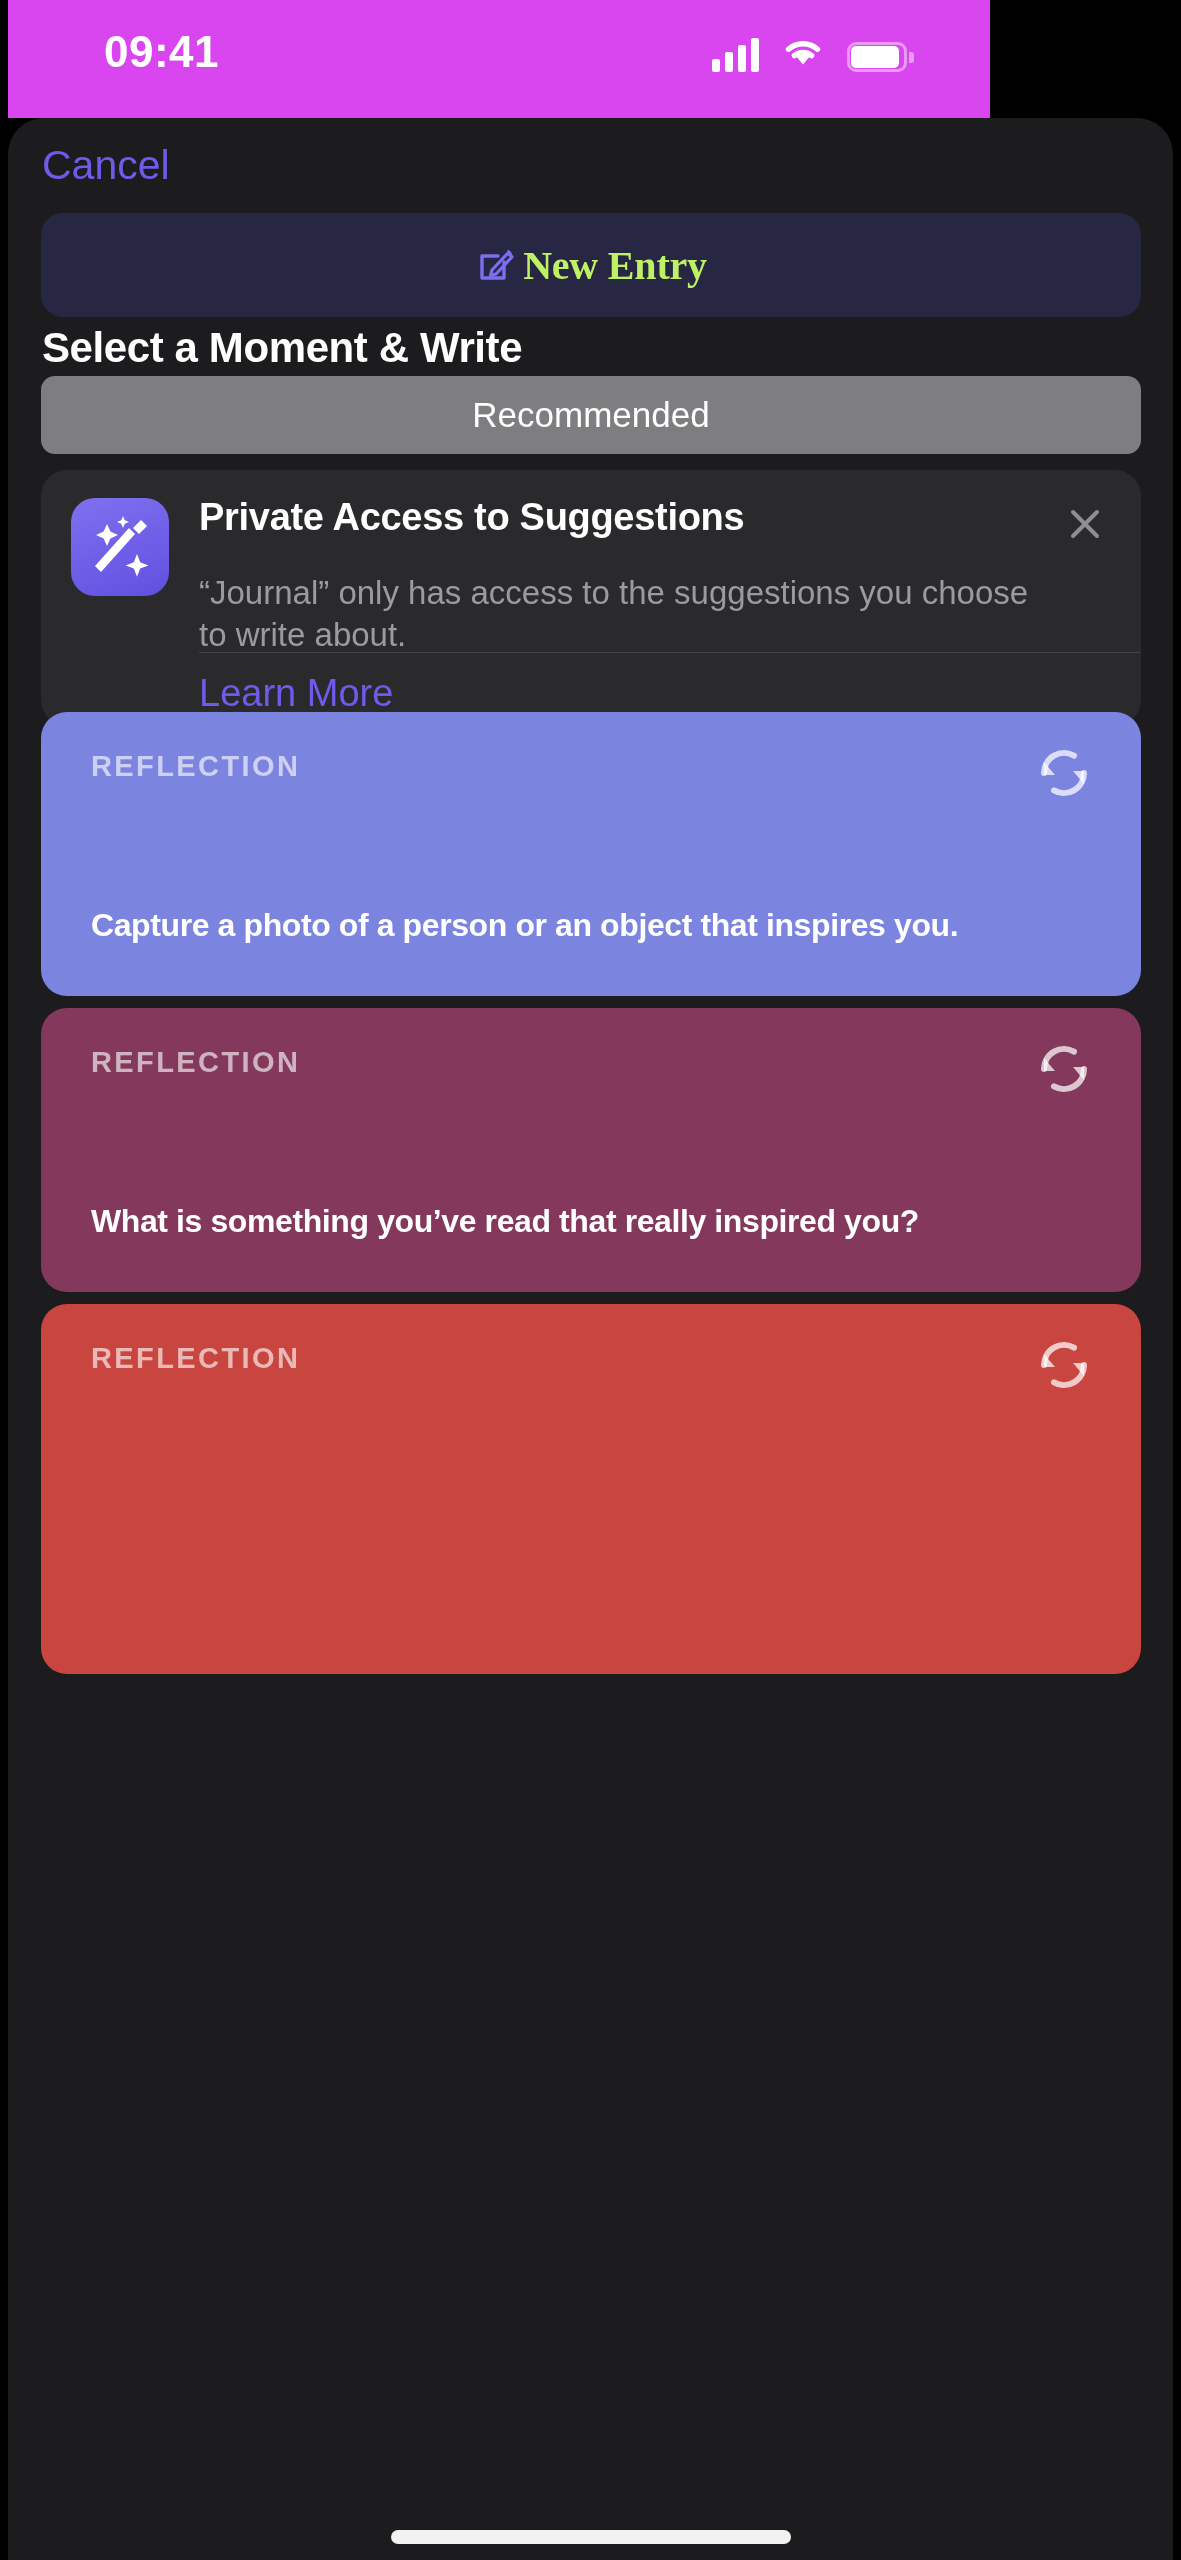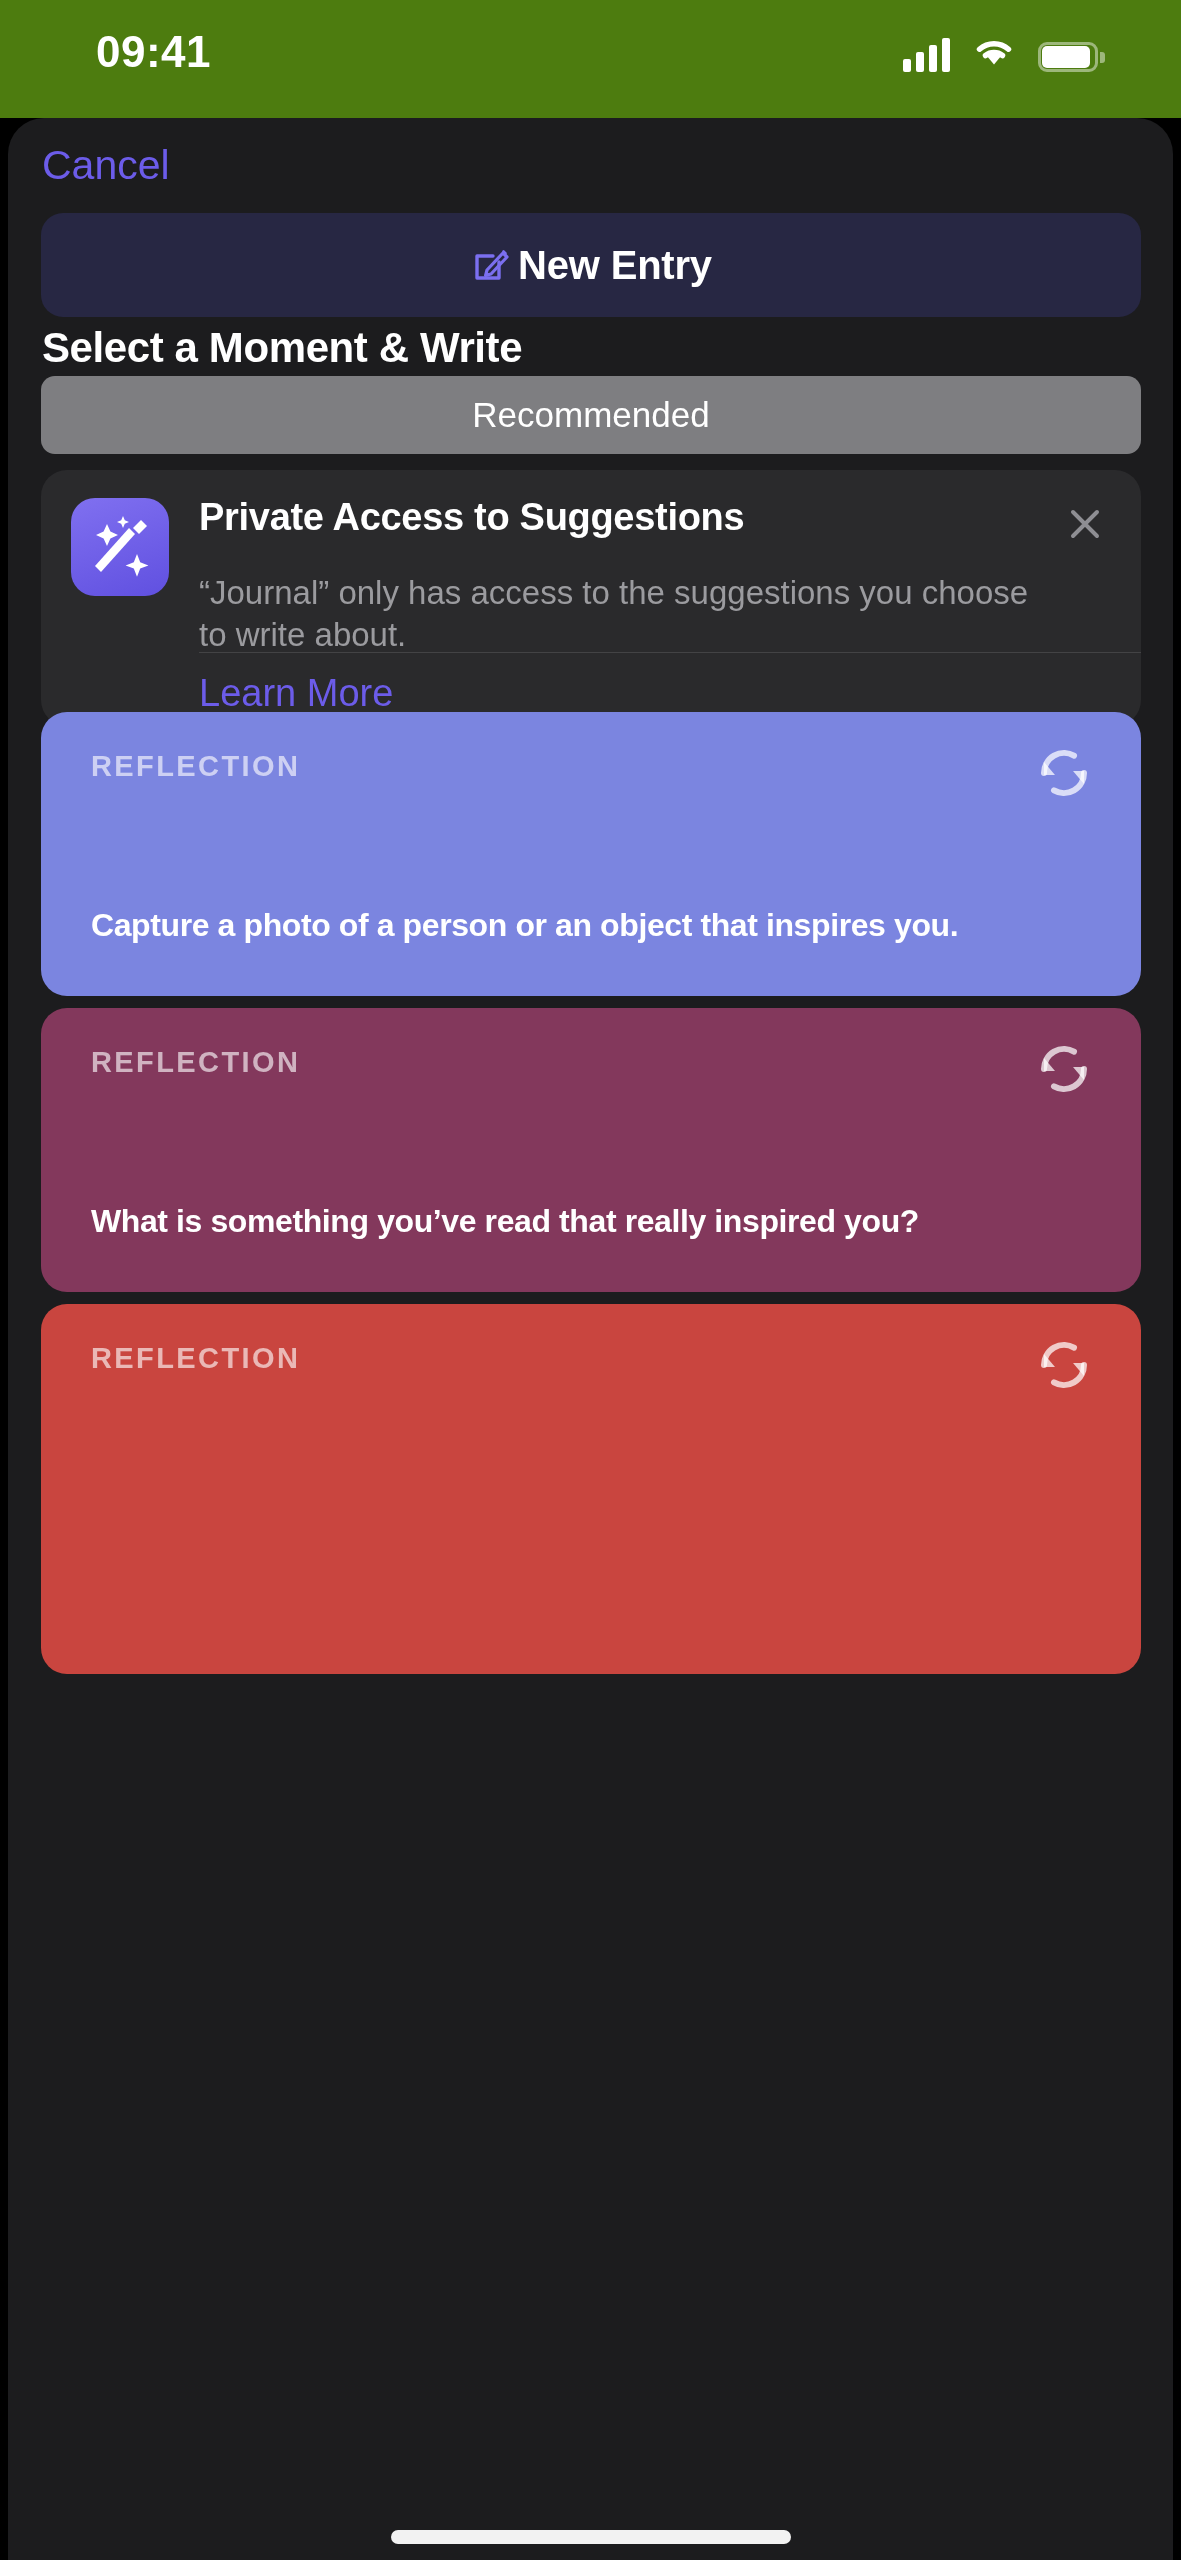--- a/index.html
+++ b/index.html
@@ -6,22 +6,22 @@
   html, body {
     width:1181px; height:2560px;
     background:#000;
     font-family:"Liberation Sans", sans-serif;
     -webkit-font-smoothing:antialiased;
     overflow:hidden;
   }
 
   
   #status-bar{
-    position:absolute; top:0; left:0; width:1181px; height:118px;
-    background:#4d7c0f;
+    position:absolute; top:0; left:8px; width:982px; height:118px;
+    background:#d946ef;
   }
   #status-time{
     position:absolute; left:96px; top:27px;
     font-size:44px; font-weight:bold; color:#fff;
     letter-spacing:0.5px;
   }
   #status-icons{
     position:absolute; right:83px; top:28px;
     display:flex; align-items:flex-end; gap:22px; height:44px;
   }
@@ -66,22 +66,23 @@
   #new-entry-button{
     position:absolute; left:33px; top:95px;
     width:1100px; height:104px;
     background:#272743;
     border-radius:22px; border:none; cursor:pointer;
     display:flex; align-items:center; justify-content:center; gap:6px;
     color:#7b6ff0;
   }
   #new-entry-icon{ width:42px; height:42px; flex:none; }
   #new-entry-label{
-    font-size:40px; font-weight:bold; color:#ffffff;
+    font-size:40px; font-weight:bold; color:#bef264;
     letter-spacing:-0.2px;
+    font-family:Liberation Serif, serif;
   }
 
   
   #section-title{
     position:absolute; left:34px; top:206px;
     font-size:42px; font-weight:bold; color:#fff;
     letter-spacing:-0.4px;
   }
 
   

